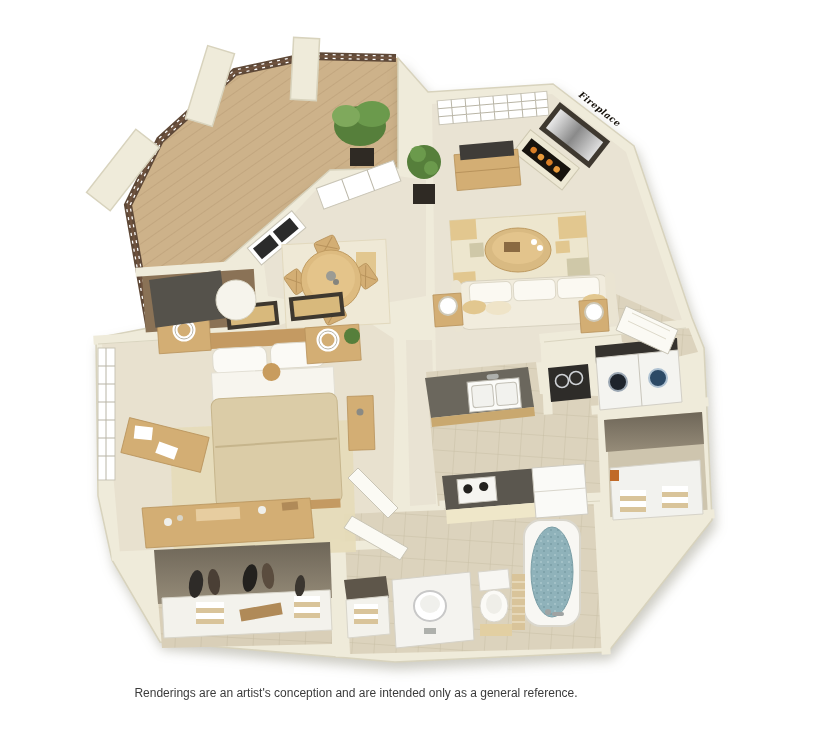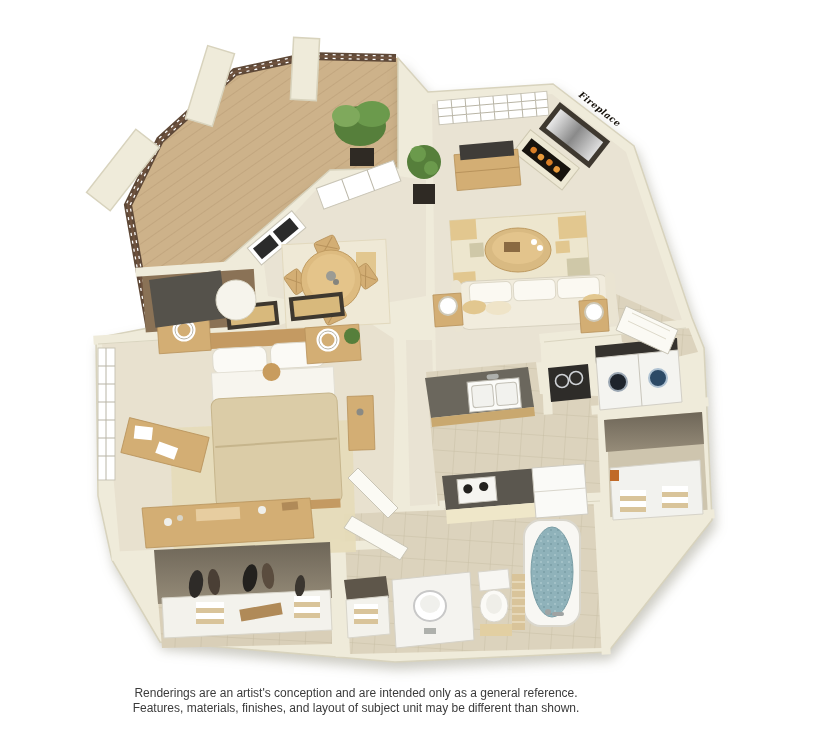--- a/index.html
+++ b/index.html
@@ -396,15 +396,14 @@
       <circle cx="548" cy="612" r="3" fill="#9FA3A3"></circle>
       <rect x="552" y="612" width="12" height="4" rx="2" fill="#9FA3A3"></rect>
       <rect x="512" y="574" width="13" height="56" fill="#D9C49A"></rect>
       <path d="M512 582h13M512 590h13M512 598h13M512 606h13M512 614h13M512 622h13" stroke="#F3EBD6"></path>
     </g>
   </g>
 </svg>
 
 <div id="disclaimer">
   <div>Renderings are an artist's conception and are intended only as a general reference.</div>
-  <div>Features, materials, finishes, and layout of subject unit may be different than shown.</div>
 </div>
 </div>
 
 </body></html>

